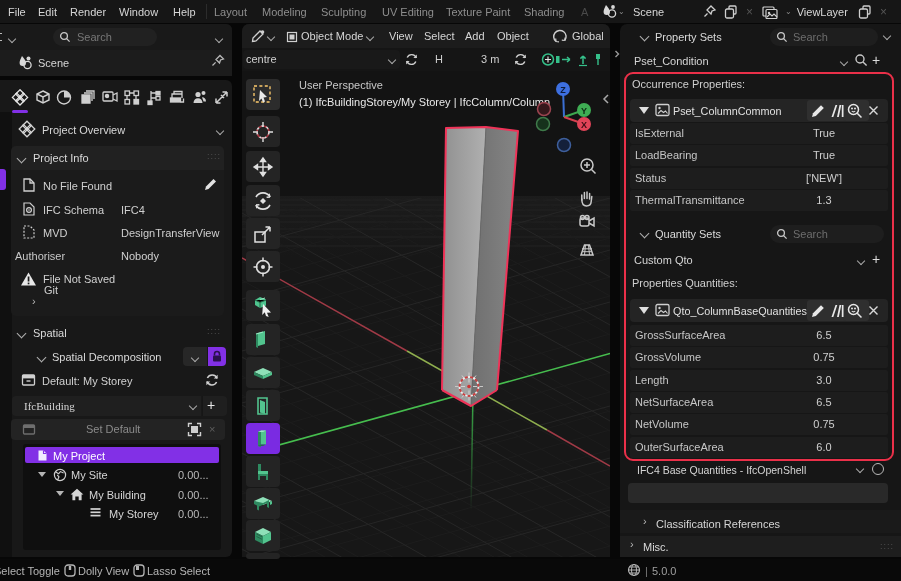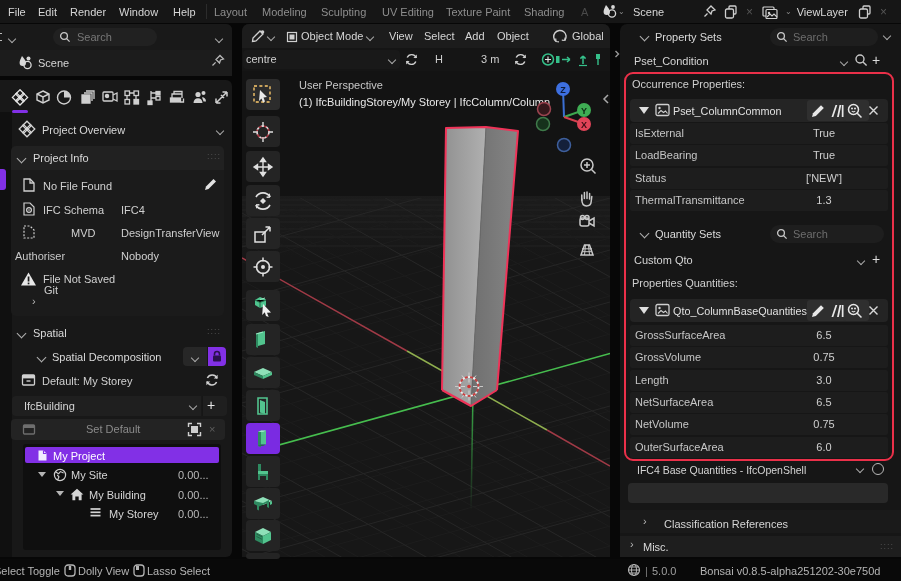--- a/index.html
+++ b/index.html
@@ -204,21 +204,21 @@
       <path d="M3 2 h6 l4 4 v8 H3 z" fill="none" stroke="#d0d0d0" stroke-width="1.2"></path>
       <circle cx="8" cy="9" r="2.4" fill="none" stroke="#d0d0d0" stroke-width="1.2"></circle>
       <circle cx="8" cy="9" r="0.8" fill="#d0d0d0"></circle>
     </svg>
   <span class="abs txt" style="left:43px;top:204px;color:#d0d0d0;">IFC Schema</span>
   <span class="abs txt" style="left:121px;top:204px;color:#cfcfcf;">IFC4</span>
 
   <svg class="abs" style="left:21px;top:224px;" width="15" height="16" viewBox="0 0 15 16">
       <path d="M3 2 h6 l4 4 v8 H3 z" fill="none" stroke="#d0d0d0" stroke-width="1.2" stroke-dasharray="2 1.5"></path>
     </svg>
-  <span class="abs txt" style="left:43px;top:227px;color:#d0d0d0;margin-left:28px;">MVD</span>
+  <span class="abs txt" style="left:43px;top:227px;color:#d0d0d0;">MVD</span>
   <span class="abs txt" style="left:121px;top:227px;color:#cfcfcf;">DesignTransferView</span>
 
   <span class="abs txt" style="left:15px;top:250px;color:#c8c8c8;">Authoriser</span>
   <span class="abs txt" style="left:121px;top:250px;color:#cfcfcf;">Nobody</span>
 
   <svg class="abs" style="left:20px;top:271px;" width="17" height="16" viewBox="0 0 17 16">
       <path d="M8.5 1.5 L16 14.5 H1 Z" fill="#e8e8e8"></path>
       <rect x="7.7" y="5.5" width="1.7" height="5" fill="#1a1a1a"></rect>
       <rect x="7.7" y="11.6" width="1.7" height="1.7" fill="#1a1a1a"></rect>
     </svg>
@@ -247,21 +247,21 @@
       <path d="M5.5 8 h4" stroke="#d0d0d0" stroke-width="1.4"></path>
     </svg>
   <span class="abs txt" style="left:42px;top:375px;color:#d0d0d0;">Default: My Storey</span>
   <svg class="abs" style="left:204px;top:372px;" width="16" height="16" viewBox="0 0 16 16">
       <path d="M13 6.5 A5.2 5.2 0 0 0 3.4 6 M3 9.5 A5.2 5.2 0 0 0 12.6 10" fill="none" stroke="#cfcfcf" stroke-width="1.5"></path>
       <path d="M13.6 2.8 v3.8 h-3.8 z" fill="#cfcfcf"></path>
       <path d="M2.4 13.2 v-3.8 h3.8 z" fill="#cfcfcf"></path>
     </svg>
 
   <div class="abs" style="left:12px;top:396px;width:189px;height:20px;background:#1f1f1f;border-radius:4px 0 0 4px;"></div>
-  <span class="abs txt" style="left:24px;top:400px;color:#d5d5d5;">IfcBuilding</span>
+  <span class="abs txt" style="left:24px;top:400px;color:#d5d5d5;font-family:Liberation Serif, serif;">IfcBuilding</span>
   <div class="cvs" style="left:190px;top:403px;"></div>
   <div class="abs" style="left:202px;top:396px;width:24px;height:20px;background:#1f1f1f;border-radius:0 4px 4px 0;border-left:1px solid #161616;"></div>
   <span class="abs" style="left:207px;top:397px;color:#e8e8e8;font-size:14px;">+</span>
 
   <div class="abs" style="left:11px;top:419px;width:214px;height:21px;background:#232323;border-radius:4px;"></div>
   <svg class="abs" style="left:22px;top:423px;" width="14" height="13" viewBox="0 0 14 13">
       <rect x="1.5" y="2" width="11" height="9" rx="1" fill="none" stroke="#6e6e6e" stroke-width="1.3"></rect>
       <rect x="1.5" y="2" width="11" height="3" fill="#6e6e6e"></rect>
     </svg>
   <span class="abs txt" style="left:86px;top:423px;color:#8b8b8b;">Set Default</span>
@@ -816,21 +816,21 @@
     <div id="qtorows"></div>
 
   <span class="abs txt" style="left:637px;top:464px;color:#d5d5d5;font-size:10.5px;">IFC4 Base Quantities - IfcOpenShell</span>
   <div class="cvs" style="left:857px;top:466px;"></div>
   <div class="abs" style="left:872px;top:463px;width:10px;height:10px;border:1.3px solid #b9b9b9;border-radius:50%;"></div>
 
   <div class="abs" style="left:628px;top:483px;width:260px;height:20px;background:#292929;border-radius:4px;"></div>
 
   <div class="abs" style="left:620px;top:510px;width:281px;height:23px;background:#1a1a1a;"></div>
   <span class="abs" style="left:643px;top:515px;color:#b8b8b8;font-size:11px;">›</span>
-  <span class="abs txt" style="left:656px;top:518px;color:#d5d5d5;margin-left:8px;">Classification References</span>
+  <span class="abs txt" style="left:656px;top:518px;color:#d5d5d5;">Classification References</span>
 
   <div class="abs" style="left:620px;top:536px;width:281px;height:21px;background:#1e1e1e;"></div>
   <span class="abs" style="left:630px;top:538px;color:#b8b8b8;font-size:11px;">›</span>
   <span class="abs txt" style="left:643px;top:541px;color:#dadada;">Misc.</span>
   <span class="abs" style="left:880px;top:541px;color:#4f4f4f;font-size:9px;letter-spacing:1px;">::::</span>
 
   <div class="abs" style="left:0;top:559px;width:901px;height:22px;background:#090909;"></div>
   <span class="abs txt" style="left:-6px;top:565px;color:#b5b5b5;">Select Toggle</span>
   <svg class="abs" style="left:64px;top:564px;" width="12" height="13" viewBox="0 0 12 13">
       <rect x="1" y="1" width="10" height="11" rx="3" fill="none" stroke="#b5b5b5" stroke-width="1.3"></rect>
@@ -842,15 +842,14 @@
       <rect x="3" y="2" width="3" height="4" fill="#b5b5b5"></rect>
     </svg>
   <span class="abs txt" style="left:147px;top:565px;color:#b5b5b5;">Lasso Select</span>
   <svg class="abs" style="left:627px;top:563px;" width="15" height="15" viewBox="0 0 15 15">
       <circle cx="7" cy="7" r="5.5" fill="none" stroke="#b5b5b5" stroke-width="1.2"></circle>
       <ellipse cx="7" cy="7" rx="2.5" ry="5.5" fill="none" stroke="#b5b5b5" stroke-width="1"></ellipse>
       <path d="M1.5 7 h11 M2.5 4 h9 M2.5 10 h9" stroke="#b5b5b5" stroke-width="1"></path>
     </svg>
   <span class="abs txt" style="left:645px;top:565px;color:#7a7a7a;">|</span>
   <span class="abs txt" style="left:652px;top:565px;color:#9f9f9f;">5.0.0</span>
-  <span class="abs txt" style="left:700px;top:565px;color:#b5b5b5;">Bonsai v0.8.5-alpha251202-30e750d</span>
 
 </div>
 
 </body></html>

